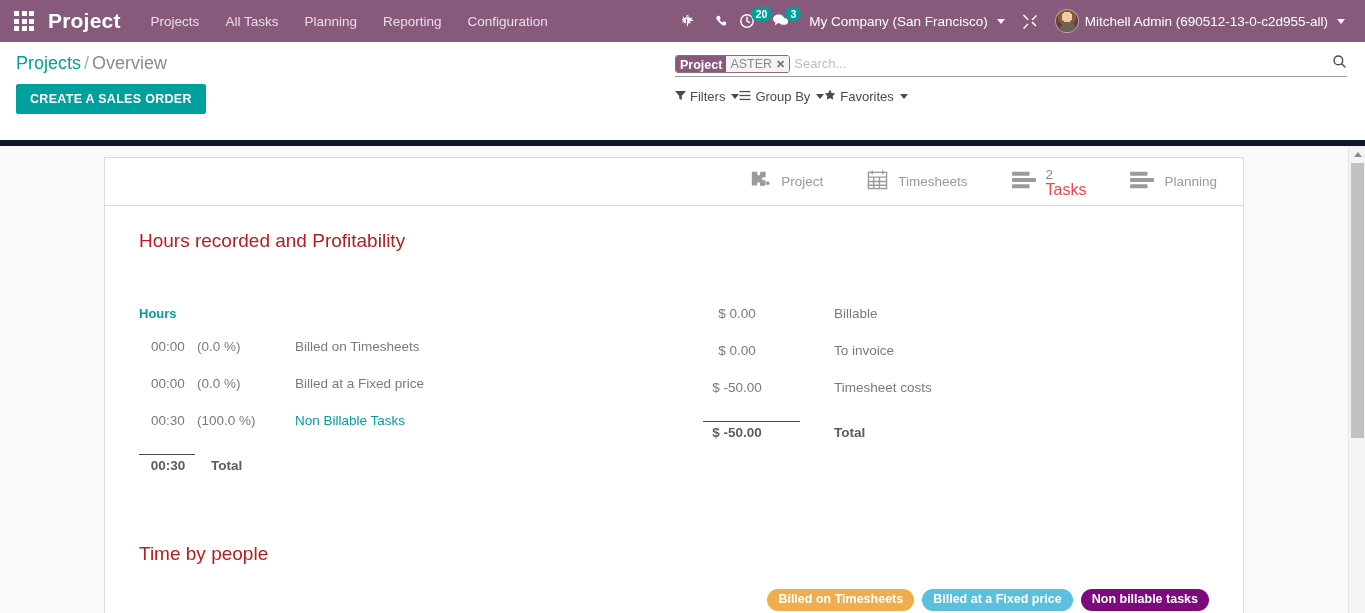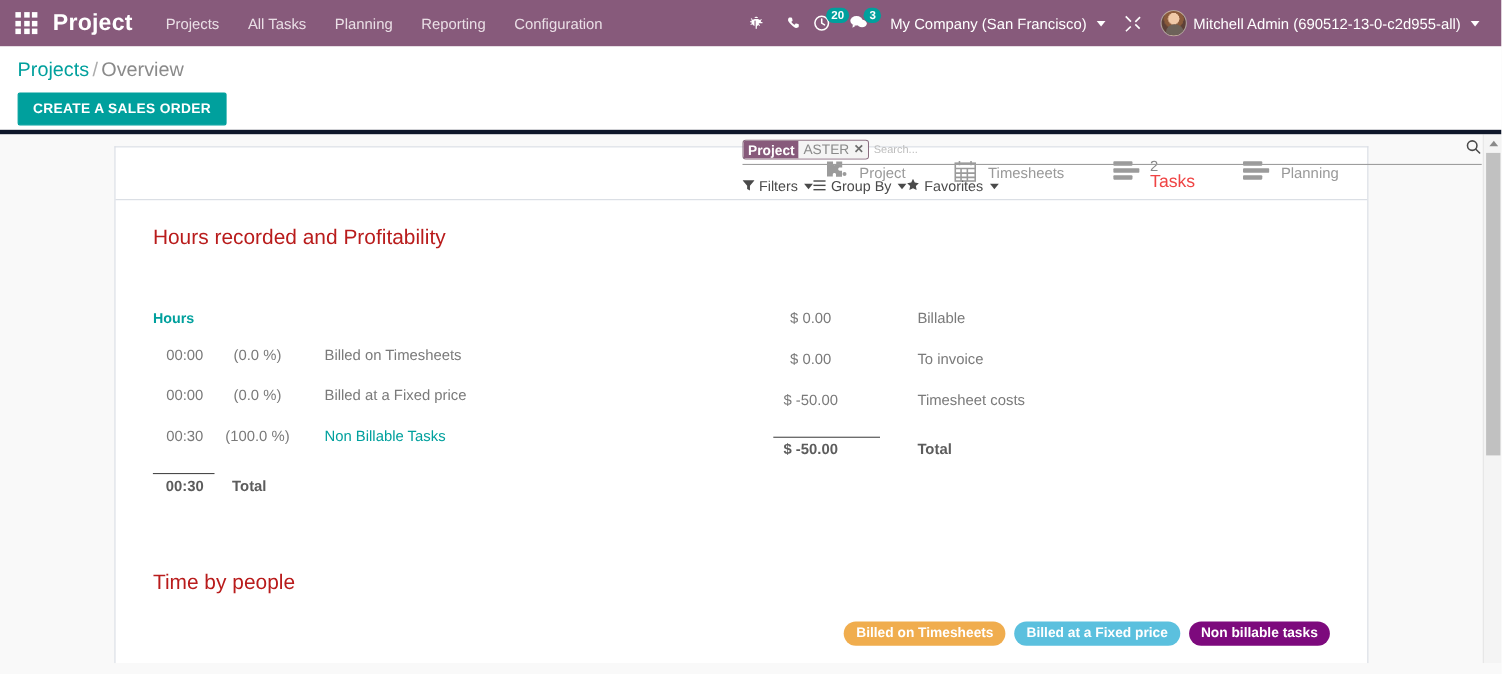--- a/index.html
+++ b/index.html
@@ -84,26 +84,25 @@
   }
   .avatar::after {
     content: ""; position: absolute; left: 4px; top: 12px;
     width: 16px; height: 14px; border-radius: 50% 50% 0 0;
     background: #6d6259;
   }
 
   
   .control-panel {
     background: #ffffff;
-    border-bottom: 4px solid #0f172a;
-    height: 80px;
+    border-bottom: 6px solid #0f172a;
+    height: 104px;
     display: flex;
     position: relative;
     z-index: 20;
-    flex-direction: column;
   }
   .cp-left { padding: 10px 0 0 16px; }
   .breadcrumb { font-size: 18px; color: #6b6b6b; line-height: 22px; }
   .breadcrumb a { color: #00A09D; text-decoration: none; cursor: pointer; }
   .breadcrumb .sep { color: #adadad; padding: 0 3px; }
   .breadcrumb .current { color: #8a8a8a; }
   .btn-primary {
     margin-top: 10px;
     display: inline-block;
     background: #00A09D;
@@ -141,21 +140,21 @@
     padding: 1px 4px; font-weight: bold; line-height: 16px;
   }
   .facet-value {
     background: #f4f4f4; color: #8a8a8a;
     padding: 1px 4px; line-height: 16px;
     display: flex; align-items: center; gap: 4px;
   }
   .facet-x { color: #6d6d6d; font-size: 11px; font-weight: bold; }
   .search-input {
     flex: 1; border: none; outline: none;
-    font-size: 10px; color: #4c1d95; background: transparent;
+    font-size: 13px; color: #4c1d95; background: transparent;
     font-family: "Liberation Sans", sans-serif;
     padding-left: 2px;
   }
   .search-input::placeholder { color: #bdbdbd; }
   .search-magnifier { color: #4a4a4a; cursor: pointer; padding-left: 8px; }
   .cp-buttons {
     display: flex; align-items: center; 
     padding-top: 12px; font-size: 13px; color: #4a4a4a;
   }
   .cp-btn { display: flex; align-items: center; gap: 4px; cursor: pointer; }
@@ -212,21 +211,21 @@
     color: #00A09D; font-weight: bold; font-size: 13px;
     padding-bottom: 18px;
   }
   .col-head.right { text-align: right; padding-right: 86px; }
   .row {
     display: flex; align-items: baseline;
     font-size: 13.5px; color: #7a7a7a;
     height: 37px;
   }
   .c-hours { width: 58px; text-align: center; }
-  .c-pct { width: 82px; text-align: center; padding-right: 8px; }
+  .c-pct { width: 82px; text-align: left; padding-right: 8px; }
   .c-label { padding-left: 16px; }
   .c-label.link { color: #00A09D; cursor: pointer; }
   .row.total { font-weight: bold; color: #5c5c5c; }
   .rule { height: 1px; background: #4a4a4a; width: 56px; margin-left: 0; }
   .rule-wrap { padding: 4px 0 3px 0; }
 
   .c-amt { width: 126px; text-align: center; }
   .c-amt-label { padding-left: 34px; }
   .rule-right { height: 1px; background: #4a4a4a; width: 97px; margin-left: 29px; }
 

